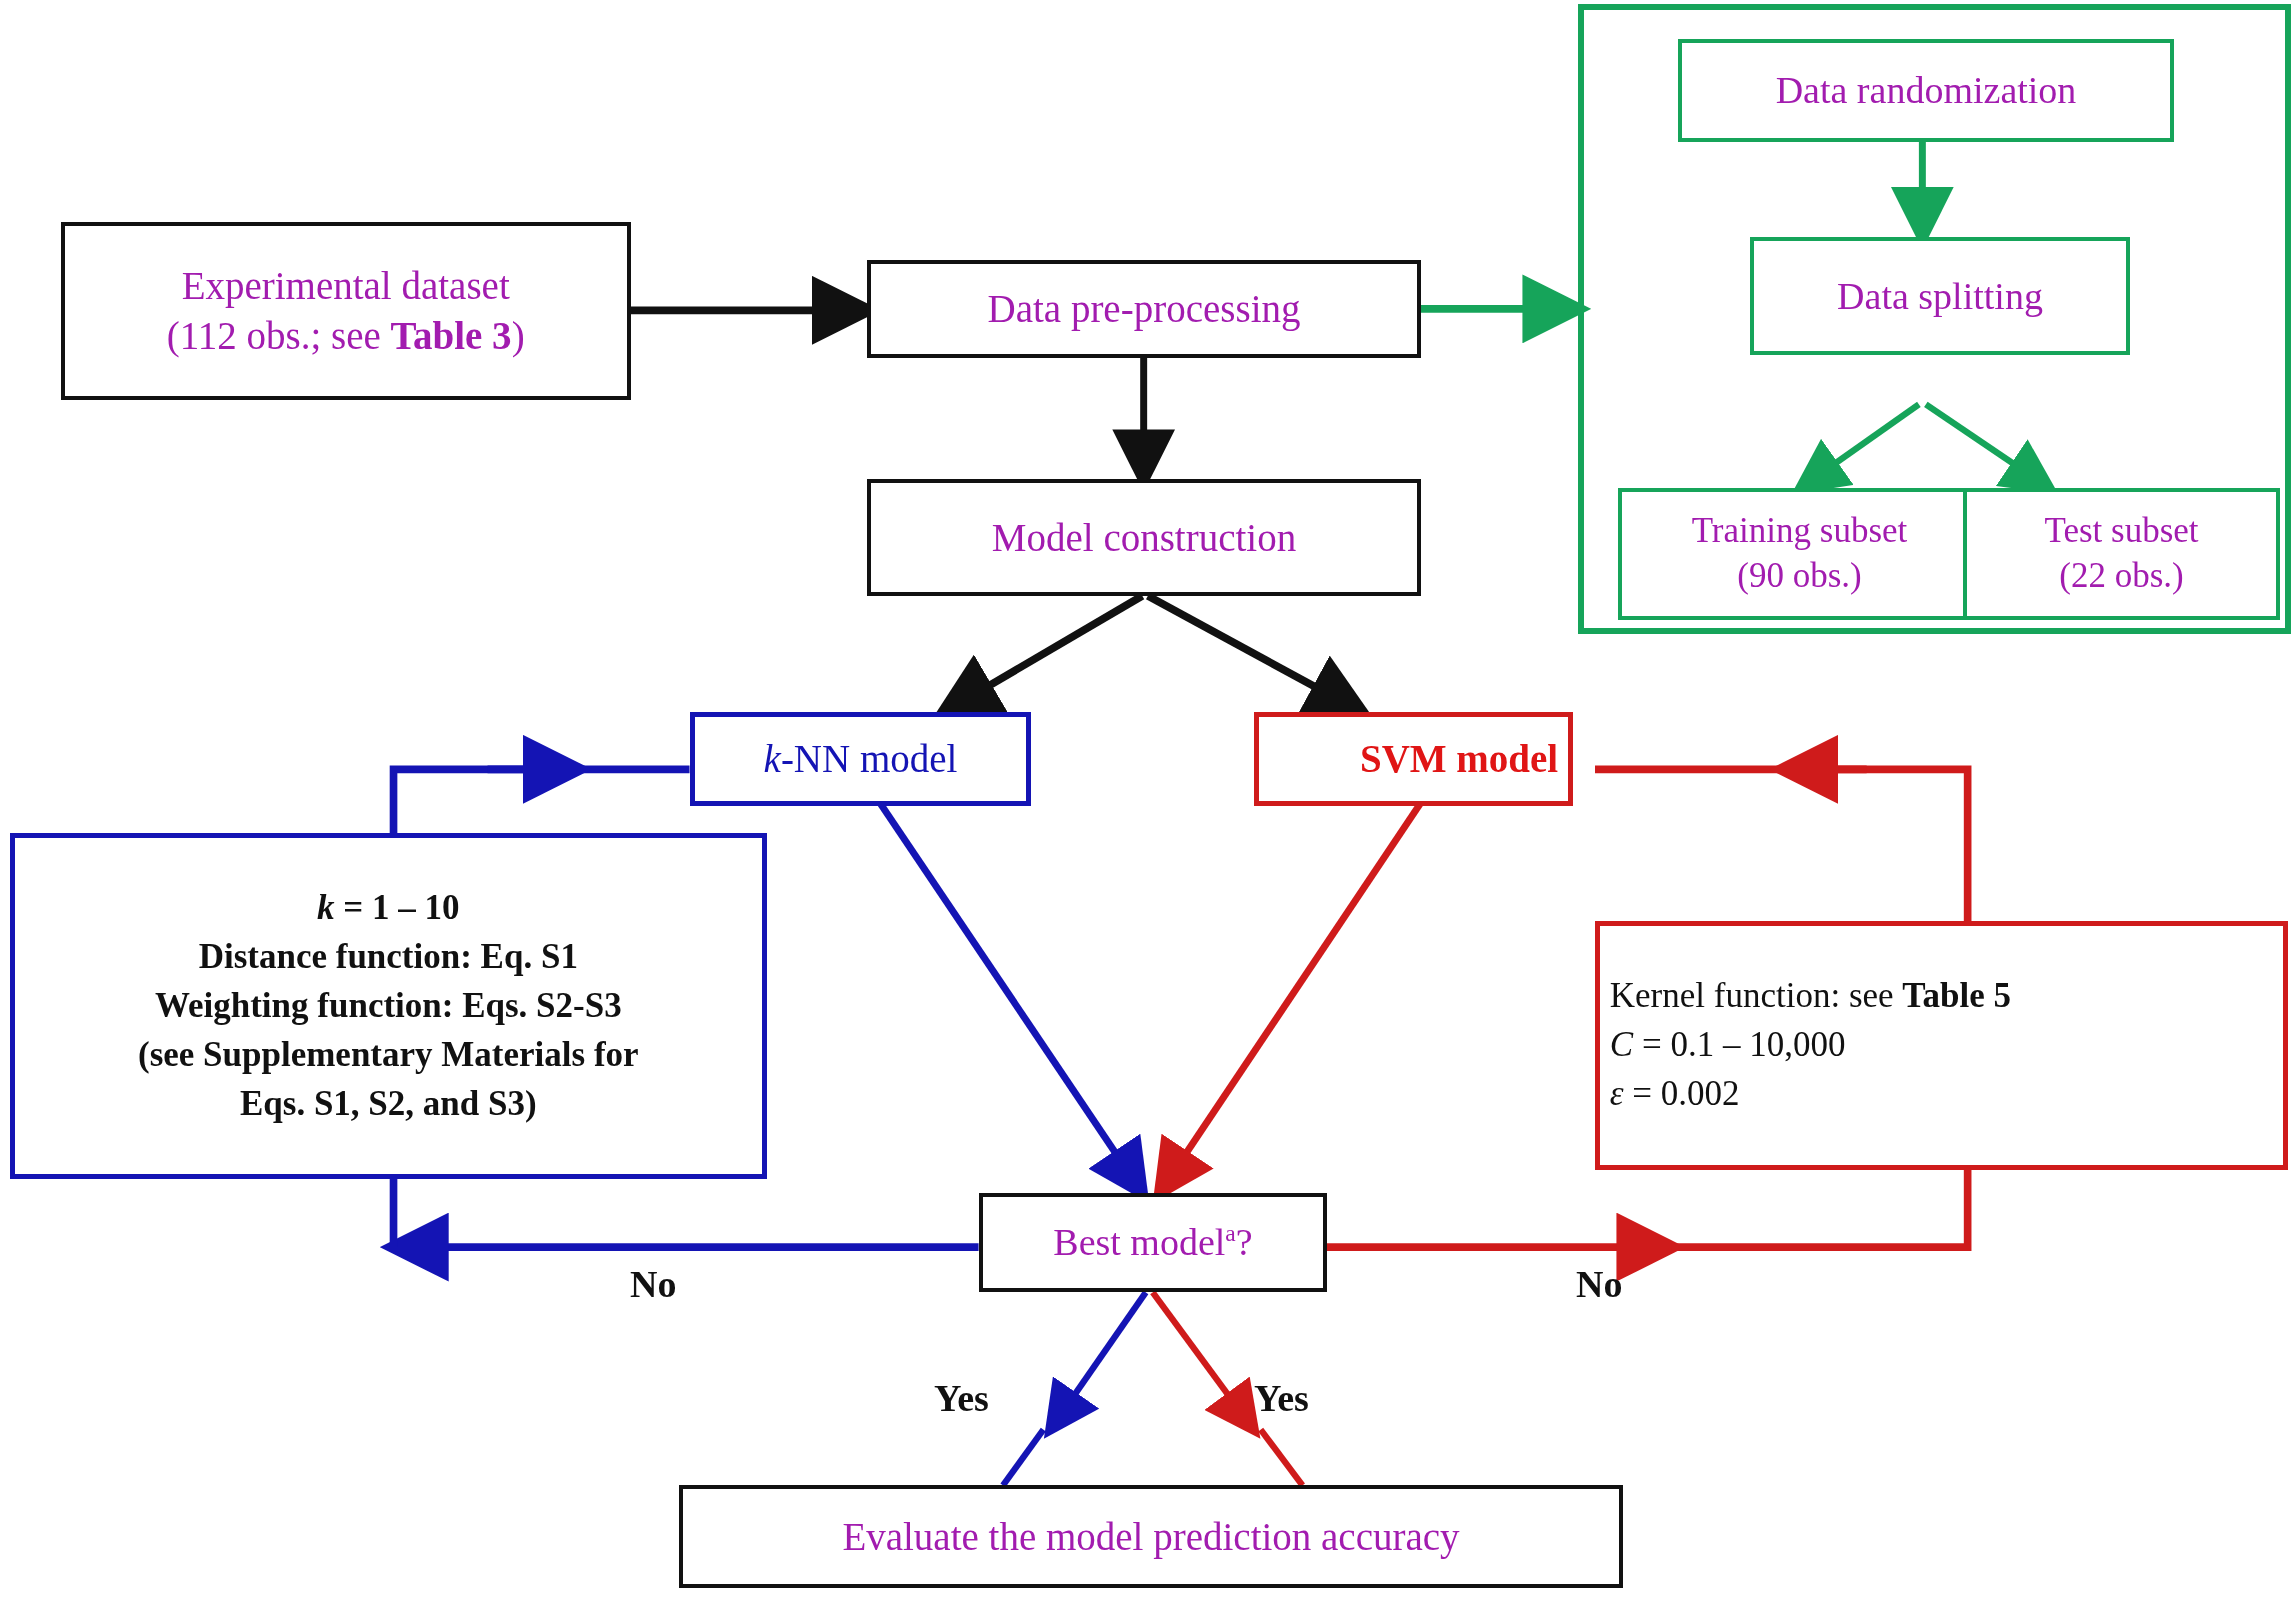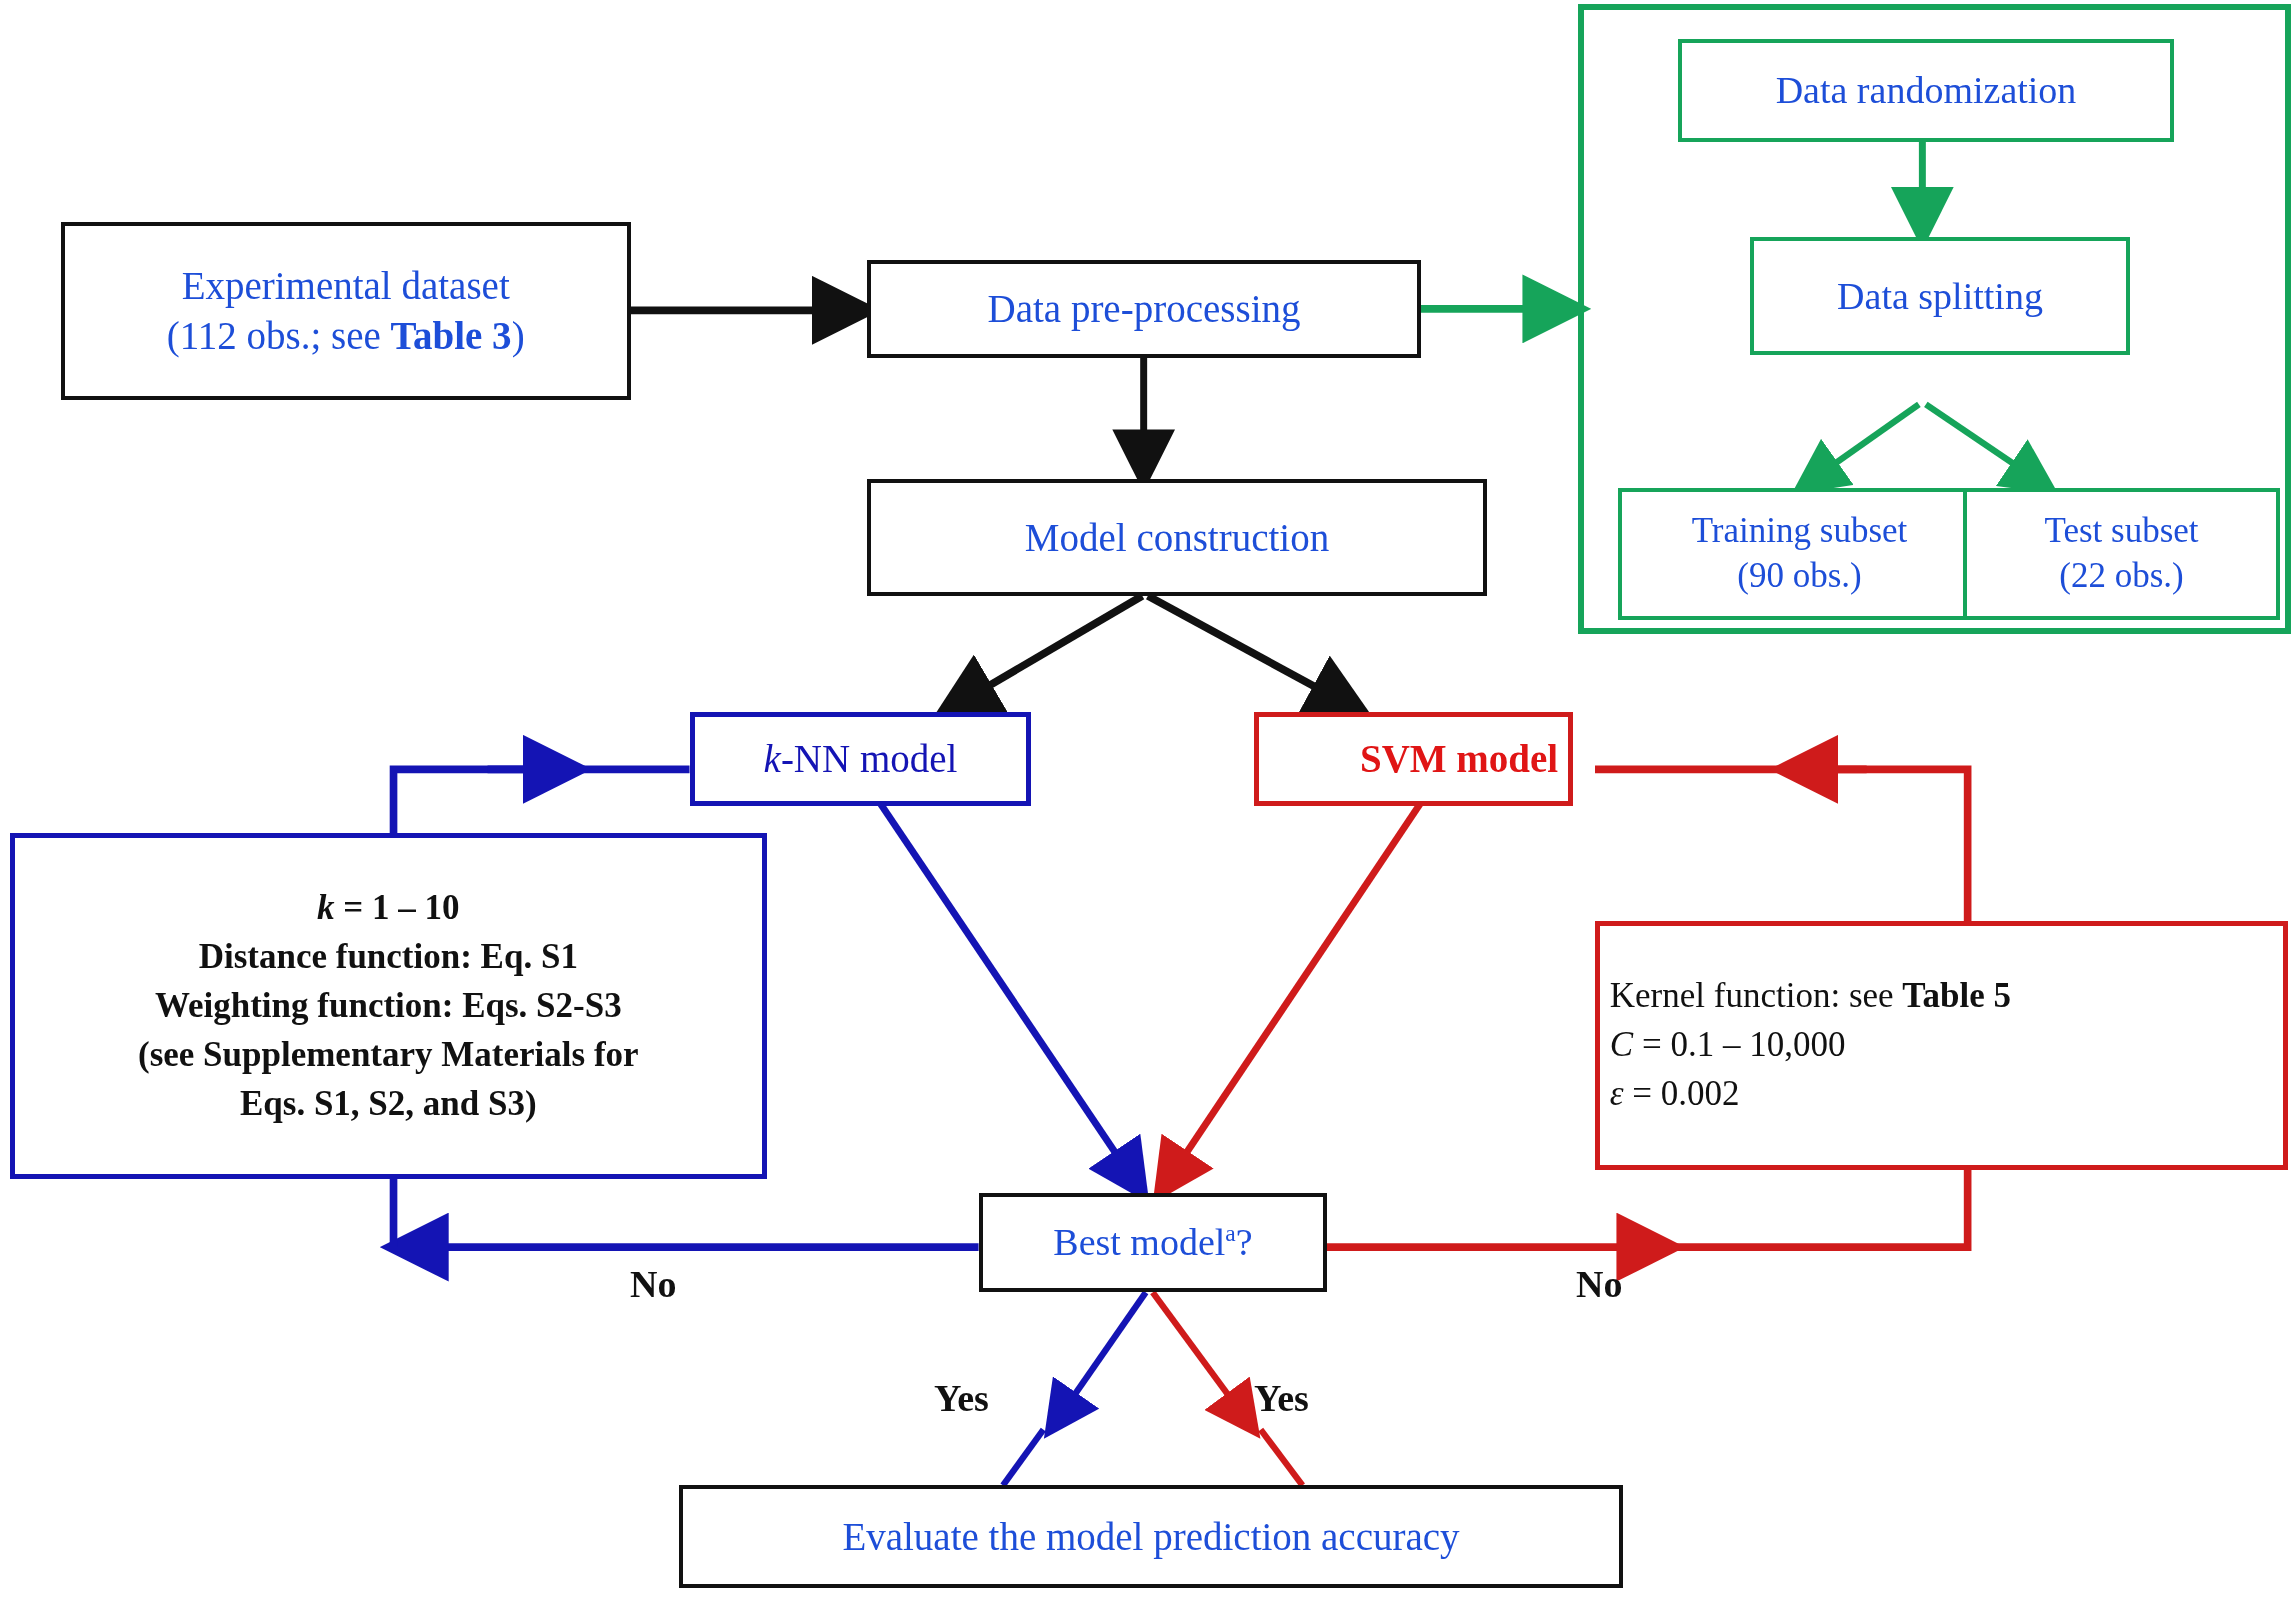--- a/index.html
+++ b/index.html
@@ -1,21 +1,21 @@
 <!DOCTYPE html>
 <html style="font-size:11px"><head>
 <meta charset="utf-8">
 <style>
   html,body{margin:0;padding:0;background:#ffffff;}
   body{font-family:"Liberation Serif", serif;}
   #stage{position:relative;width:2295px;height:1602px;background:#fff;overflow:hidden;}
   svg#wires{position:absolute;left:0;top:0;width:2295px;height:1602px;}
   .node{position:absolute;box-sizing:border-box;background:#ffffff;
         display:flex;align-items:center;justify-content:center;text-align:center;
-        color:#1d4ed8;line-height:1.28;}
+        color:#a21caf;line-height:1.28;}
   .node.black{border:4.9px solid #111;}
   .node.green{border:4.9px solid #16a45a;}
   .node.blue{border:5.6px solid #1414b4;color:#1414b4;font-weight:normal;}
   .node.red{border:5.6px solid #cf1b1b;color:#e01515;font-weight:bold;}
   .node.paramblue{border:5.6px solid #1414b4;color:#111;font-weight:bold;
         justify-content:flex-start;text-align:center;}
   .node.paramred{border:5.6px solid #cf1b1b;color:#111;font-weight:normal;
         justify-content:flex-start;text-align:left;margin-top:24px;}
   .container-green{position:absolute;box-sizing:border-box;border:6.3px solid #16a45a;background:transparent;}
   .lbl{position:absolute;font-weight:bold;color:#111;}
@@ -88,21 +88,21 @@
     <span class="txt">
       <span>Experimental dataset</span><br>
       <span>(112 obs.; see </span><span class="bold">Table 3</span><span>)</span>
     </span>
   </div>
 
   <div class="node black" style="left:867px;top:260px;width:554px;height:98px;font-size:39px;">
     <span class="txt">Data pre-processing</span>
   </div>
 
-  <div class="node black" style="left:867px;top:479px;width:620px;height:117px;font-size:39px;">
+  <div class="node black" style="left:867px;top:479px;width:554px;height:117px;font-size:39px;">
     <span class="txt">Model construction</span>
   </div>
 
   <div class="node green" style="left:1678px;top:39px;width:496px;height:103px;font-size:38px;">
     <span class="txt">Data randomization</span>
   </div>
 
   <div class="node green" style="left:1750px;top:237px;width:380px;height:118px;font-size:38px;">
     <span class="txt">Data splitting</span>
   </div>

